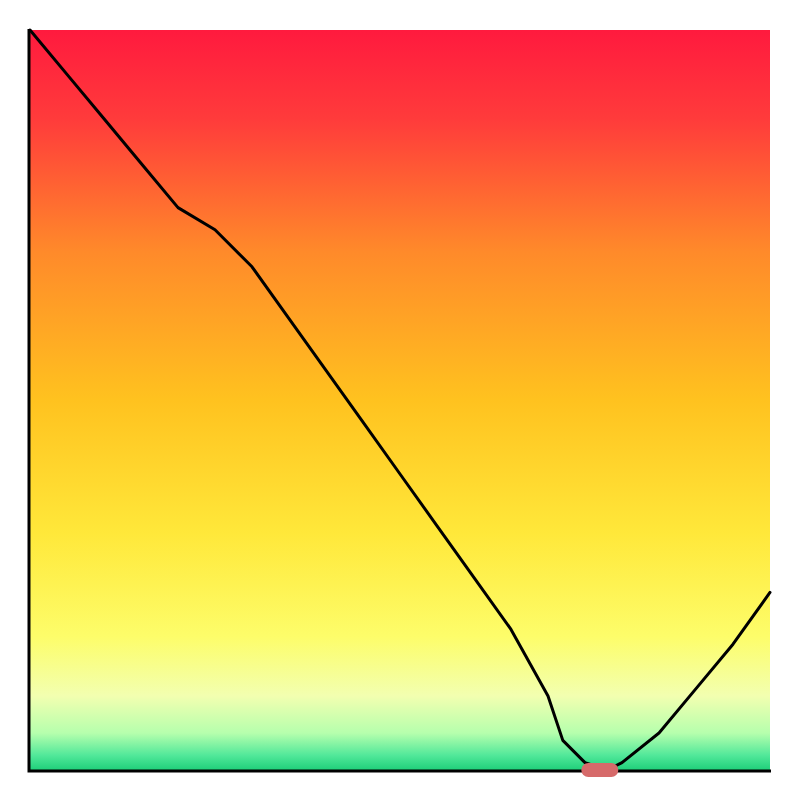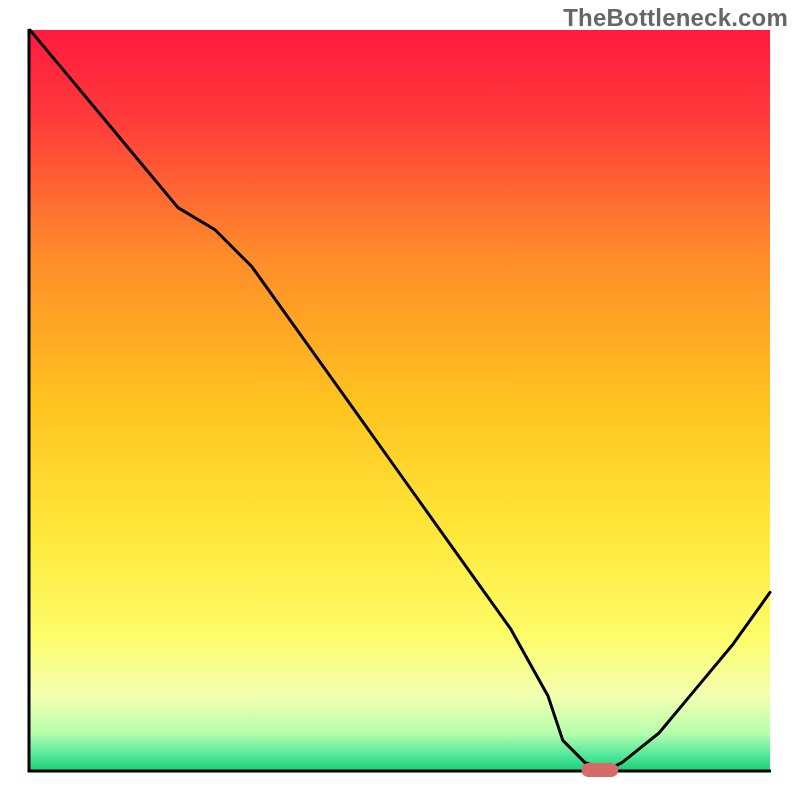--- a/index.html
+++ b/index.html
@@ -30,21 +30,20 @@
   svg {
     position: absolute;
     left: 0;
     top: 0;
   }
 </style>
 </head>
 <body>
 
 <div class="frame">
-  <div class="watermark">TheBottleneck.com</div>
 
   <svg id="chart-svg" width="800" height="800" viewBox="0 0 800 800">
     <defs>
       <linearGradient id="bg-grad" x1="0" y1="0" x2="0" y2="1">
           <stop offset="0%" stop-color="#ff1a3e"></stop>
           <stop offset="12%" stop-color="#ff3b3b"></stop>
           <stop offset="30%" stop-color="#ff8a2a"></stop>
           <stop offset="50%" stop-color="#ffc21f"></stop>
           <stop offset="68%" stop-color="#ffe83a"></stop>
           <stop offset="82%" stop-color="#fdfd6a"></stop>

